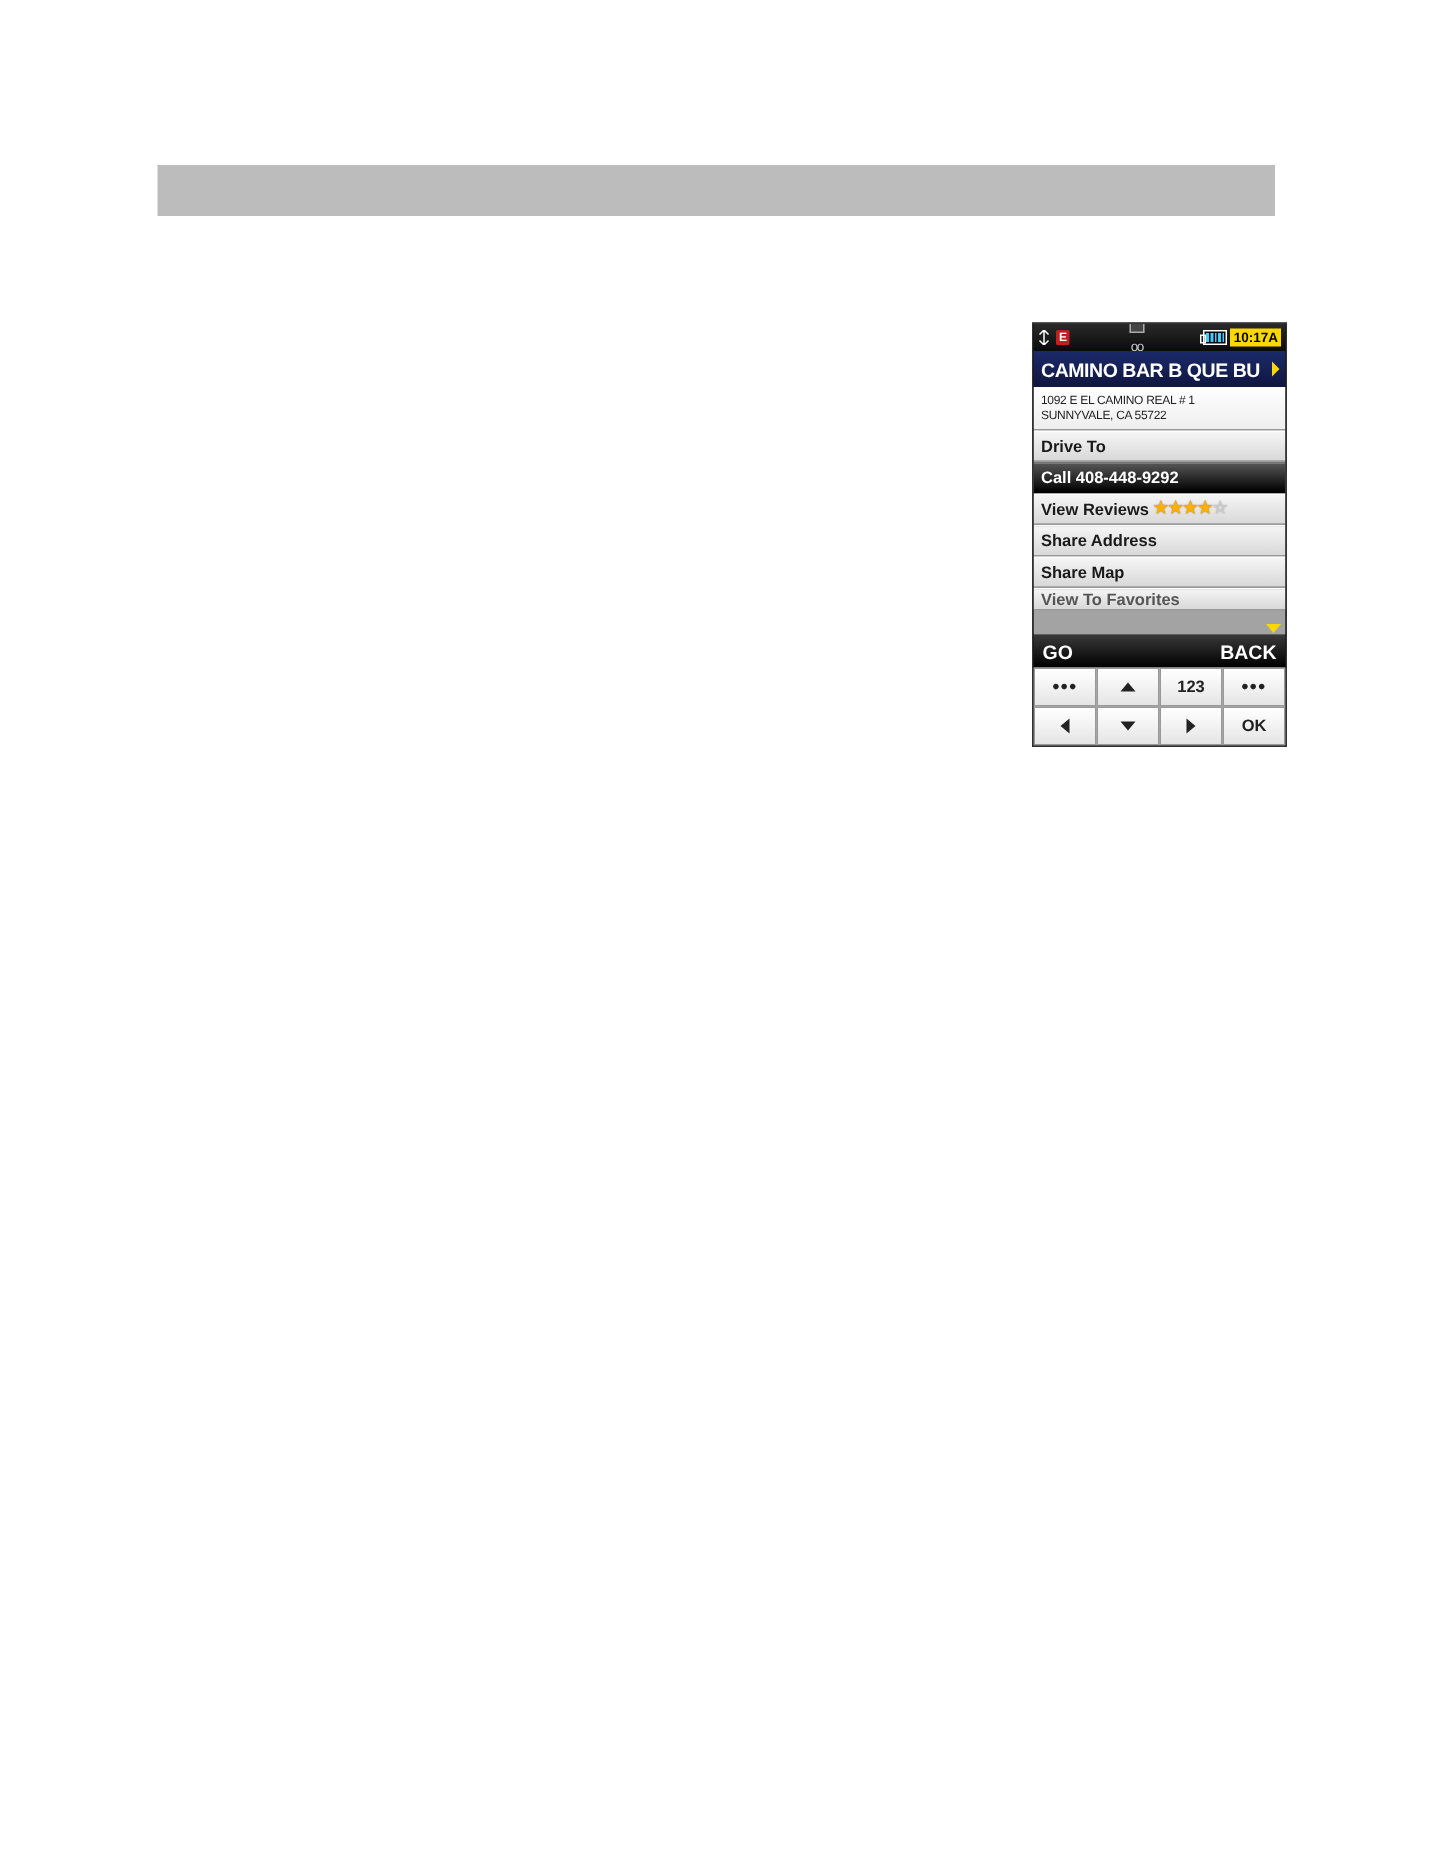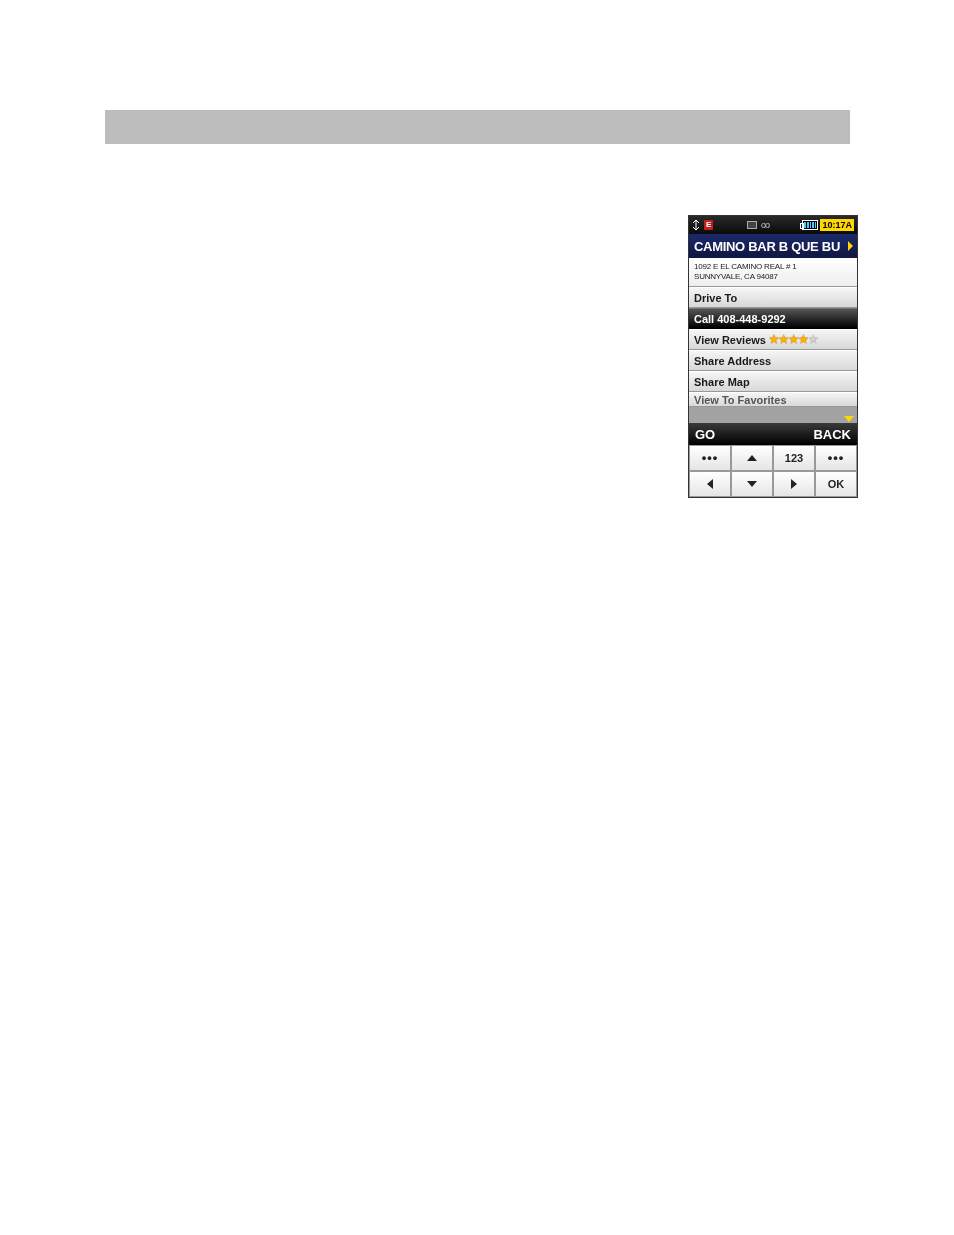--- a/index.html
+++ b/index.html
@@ -34,21 +34,21 @@
       height: 18px;
       background: linear-gradient(#2a2a2a,#0a0a0a);
       display: flex;
       align-items: center;
       justify-content: space-between;
       padding: 0 3px;
       color: #fff;
       font-size: 8px;
     }
     .status-left { display: flex; align-items: center; gap: 4px; }
-    .status-center { display: flex; align-items: center; gap: 4px; }
+    .status-center { display: flex; align-items: center; gap: 4px; flex-direction: column; }
     .status-right { display: flex; align-items: center; gap: 2px; }
     .signal-icon { width: 8px; height: 10px; display: inline-block; }
     .signal-icon svg { display: block; }
     .e-badge {
       background: #c02020;
       color: #fff;
       font-size: 8px;
       font-weight: bold;
       padding: 0 2px;
       line-height: 10px;
@@ -220,21 +220,21 @@
   </div>
 
   <div class="title-bar">
     <span>CAMINO BAR B QUE BU</span>
     <span class="title-arrow"></span>
   </div>
 
   <div class="content">
     <div class="address">
       <div>1092 E EL CAMINO REAL # 1</div>
-      <div>SUNNYVALE, CA 94087</div>
+      <div>SUNNYVALE, CA 55722</div>
     </div>
     <div class="menu-item">
       <span>Drive To</span>
     </div>
     <div class="menu-item selected">
       <span>Call 408-448-9292</span>
     </div>
     <div class="menu-item">
       <span>View Reviews</span>
       <span class="stars">

